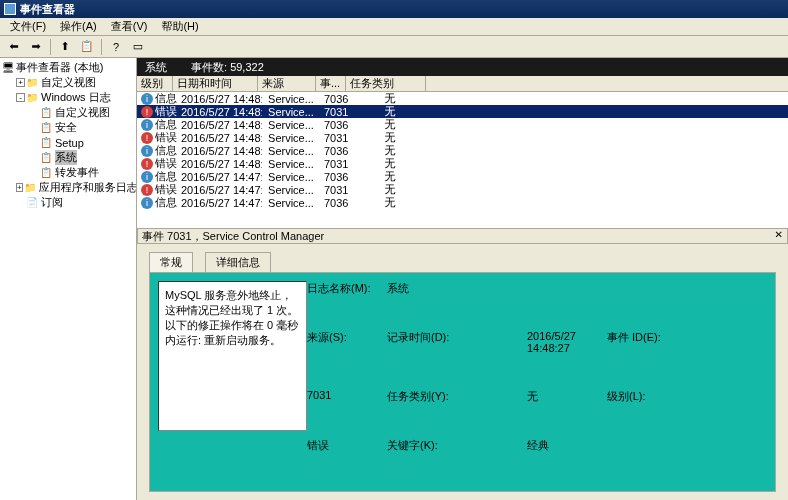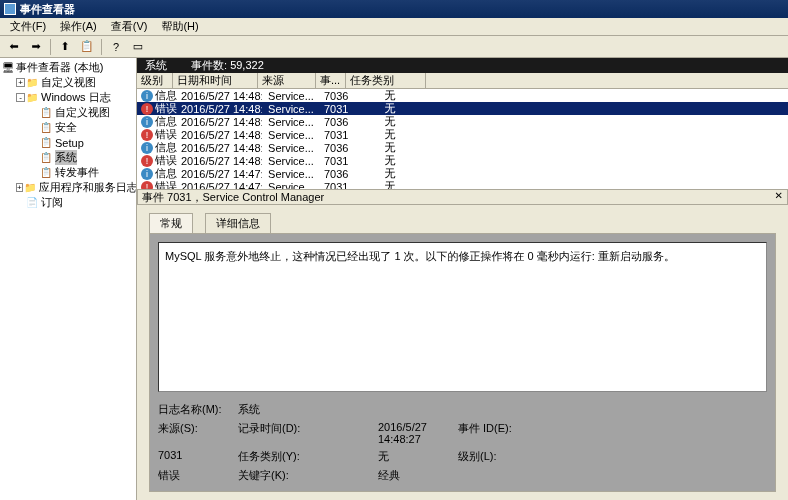--- a/index.html
+++ b/index.html
@@ -30,21 +30,21 @@
 .cell { padding: 0 4px; overflow: hidden; text-align: center; }
 .lvl-icon { width: 12px; height: 12px; border-radius: 50%; display: inline-flex; align-items: center; justify-content: center; font-size: 9px; color: #fff; margin-right: 2px; }
 .lvl-info { background: #3b8ac4; }
 .lvl-err { background: #d43f3a; }
 .detail-hdr { background: #ece9d8; border: 1px solid #aca899; height: 16px; display: flex; padding: 0 4px; position: relative; }
 .detail-close { position: absolute; right: 4px; font-size: 10px; cursor: pointer; }
 .detail-body { background: #ece9d8; flex: 1; padding: 8px 12px; display: flex; flex-direction: column; }
 .tabs { display: flex; height: 20px; }
 .tab { background: #ece9d8; border: 1px solid #aca899; border-bottom: none; padding: 2px 10px; margin-right: 12px; cursor: pointer; }
 .tab.active { background: #f5f2e8; }
-.tab-content { border: 1px solid #aca899; background: #a3a3a3; padding: 8px; flex: 1; display: flex; flex-direction: column; }
+.tab-content { border: 1px solid #aca899; background: #14b8a6; padding: 8px; flex: 1; display: flex; flex-direction: row; }
 .msg-box { background: #fff; border: 1px inset #888; padding: 6px; height: 150px; overflow: auto; margin-bottom: 10px; }
 .props { display: grid; grid-template-columns: 80px 140px 80px 160px; row-gap: 4px; }
 .props span { }
 </style>
 </head>
 <body>
 
 <div class="titlebar">
   <span class="icon"></span>
   <span>事件查看器</span>

